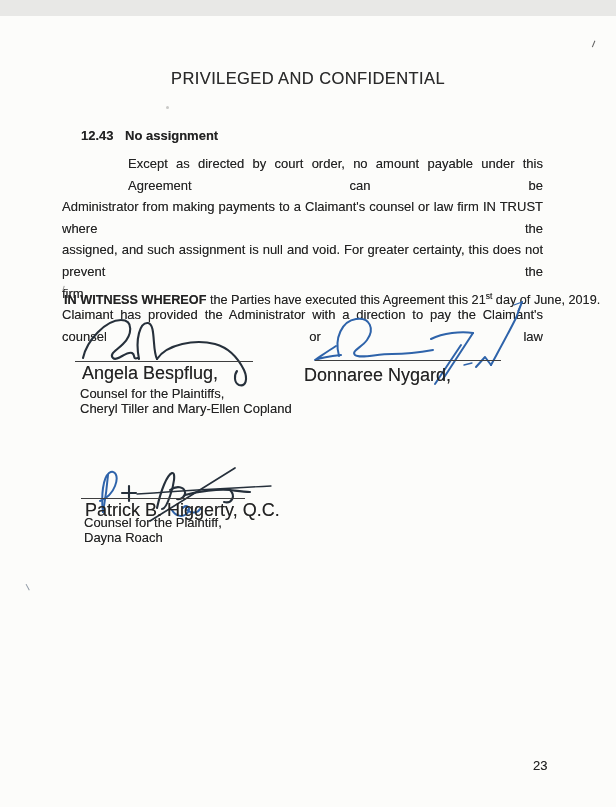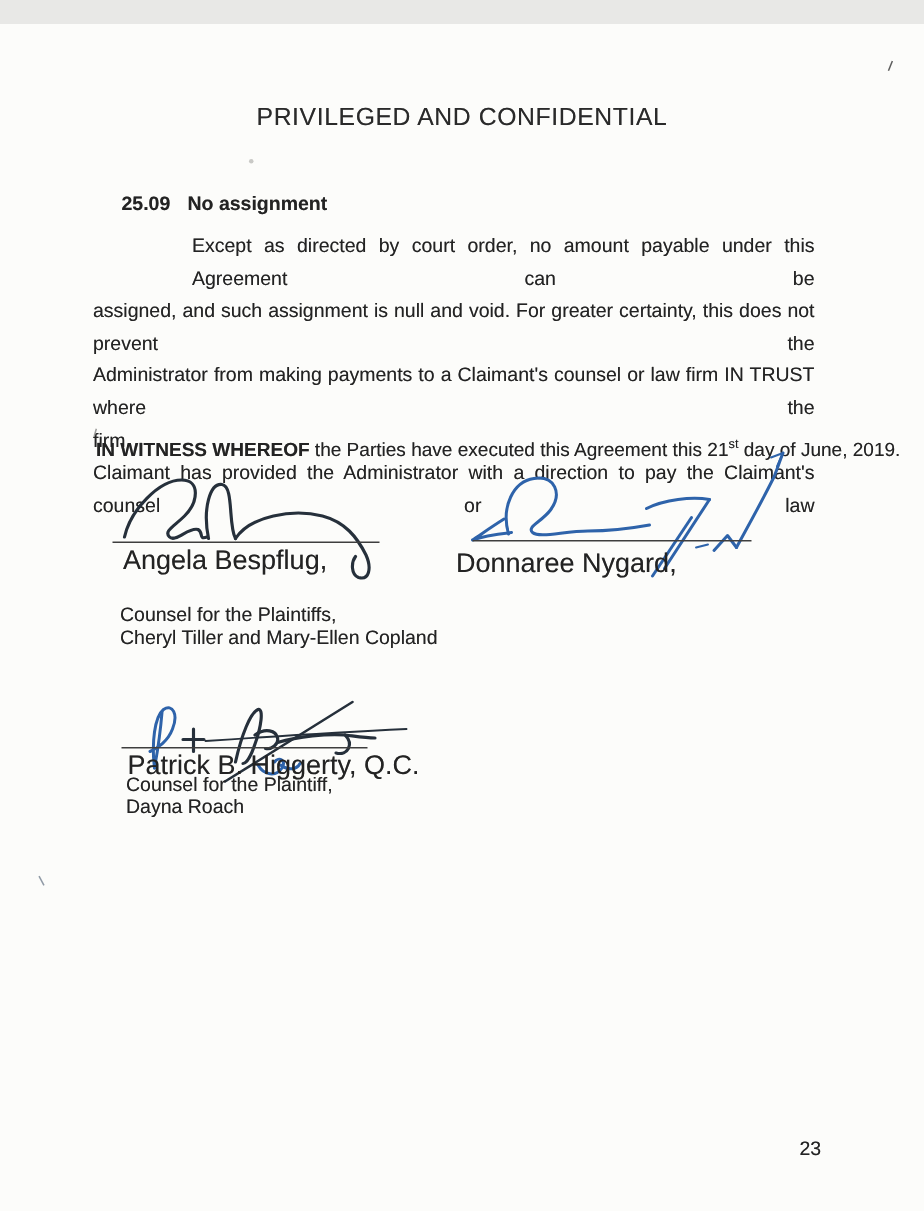--- a/index.html
+++ b/index.html
@@ -65,43 +65,43 @@
   .speck-d{left:63px;top:270px;width:2px;height:5px;border-left:1.1px solid #9a9a98;transform:rotate(16deg);}
 </style>
 </head>
 <body>
 
 <div class="page">
 
   <div class="classification">PRIVILEGED AND CONFIDENTIAL</div>
 
   <div class="section-head">
-    <span class="num">25.09</span><span>No assignment</span>
+    <span class="num">12.43</span><span>No assignment</span>
   </div>
 
   <div class="para">
     <div class="jline first">Except as directed by court order, no amount payable under this Agreement can be</div>
+    <div class="jline">Administrator from making payments to a Claimant's counsel or law firm IN TRUST where the</div>
     <div class="jline">assigned, and such assignment is null and void.  For greater certainty, this does not prevent the</div>
-    <div class="jline">Administrator from making payments to a Claimant's counsel or law firm IN TRUST where the</div>
     <div class="jline last">firm.</div>
     <div class="jline">Claimant has provided the Administrator with a direction to pay the Claimant's counsel or law</div>
   </div>
 
   <div class="witness">
     <span class="lead">IN WITNESS WHEREOF</span><span> the Parties have executed this Agreement this 21</span><sup>st</sup><span> day of June, 2019.</span>
   </div>
 
   <svg class="sig-ink" style="left:70px;top:298px;" width="200" height="80" viewBox="0 0 200 80">
     <path class="dark" d="M13,44 C17,26 36,6 51,6 C64,6 62,21 53,30 C46,37 39,40 43,44 C47,48 56,37 62,39 C66,41 62,46 68,44"></path>
     <path class="dark" d="M69,45 C65,25 70,8 78,9 C86,10 82,36 87,45"></path>
     <path class="dark" d="M87,45 C97,30 125,25 145,30 C160,34 168,44 174,56 C178,65 176,73 169,71 C164,69 164,61 167,57"></path>
   </svg>
   <div class="sig-line" style="left:75px;top:345px;width:178px;"></div>
   <div class="sig-name" style="left:82px;top:347px;">Angela Bespflug,</div>
-  <div class="sig-role" style="left:80px;top:386px;">
+  <div class="sig-role" style="left:80px;top:370px;">
     <div>Counsel for the Plaintiffs,</div>
     <div>Cheryl Tiller and Mary-Ellen Copland</div>
   </div>
 
   <svg class="sig-ink" style="left:306px;top:280px;" width="218" height="94" viewBox="0 0 218 94">
     <path class="blue" d="M30,50 C22,55 15,60 9,64 M9,64 C17,61 26,60 35,59"></path>
     <path class="blue" d="M33,60 C28,42 36,25 50,23 C64,21 69,33 61,44 C55,52 45,55 49,59 C54,63 70,58 86,58 C101,58 116,56 127,54"></path>
     <path class="blue" d="M125,43 C137,37 155,35 167,37"></path>
     <path class="blue" d="M167,37 L137,83"></path>
     <path class="blue" d="M155,49 L129,88"></path>

